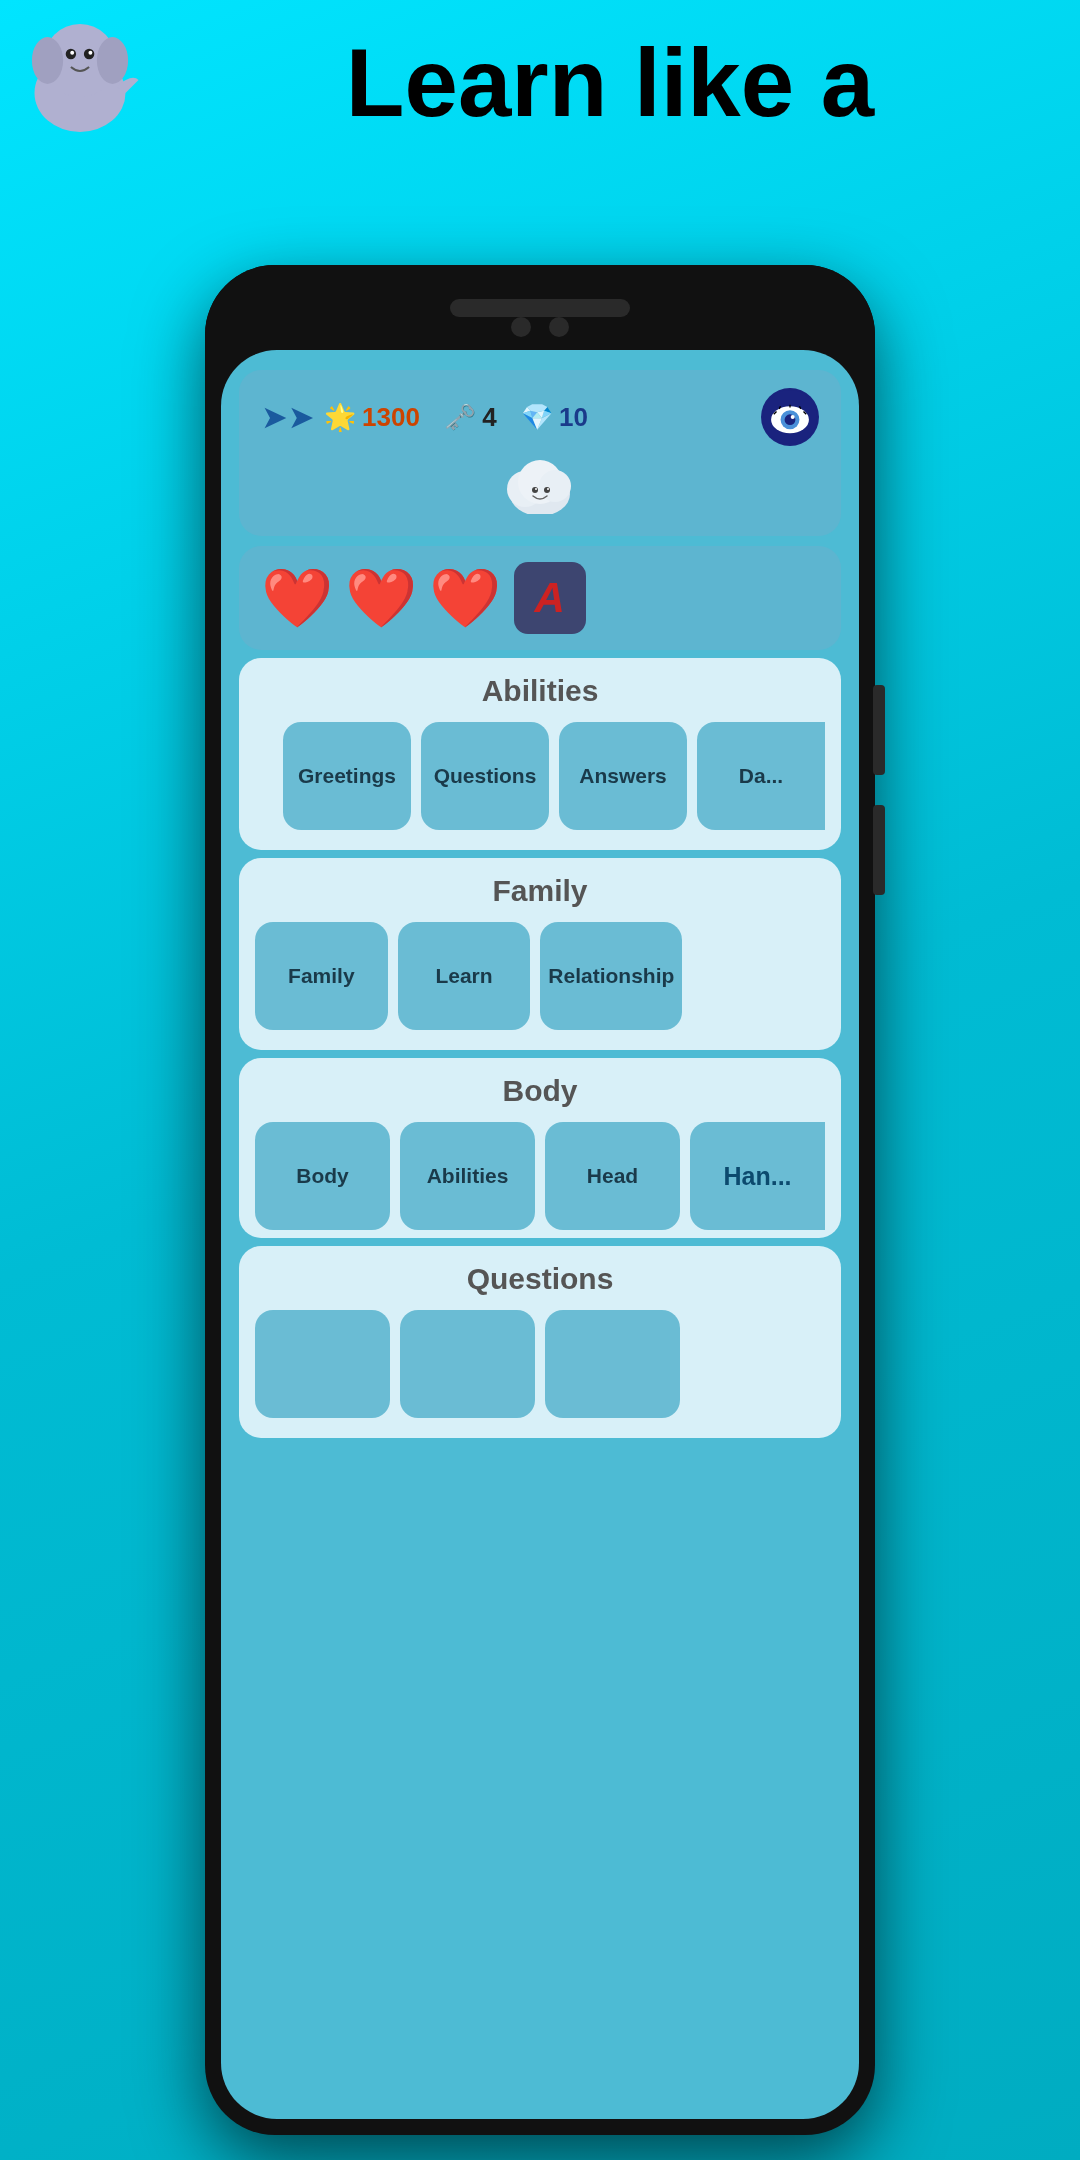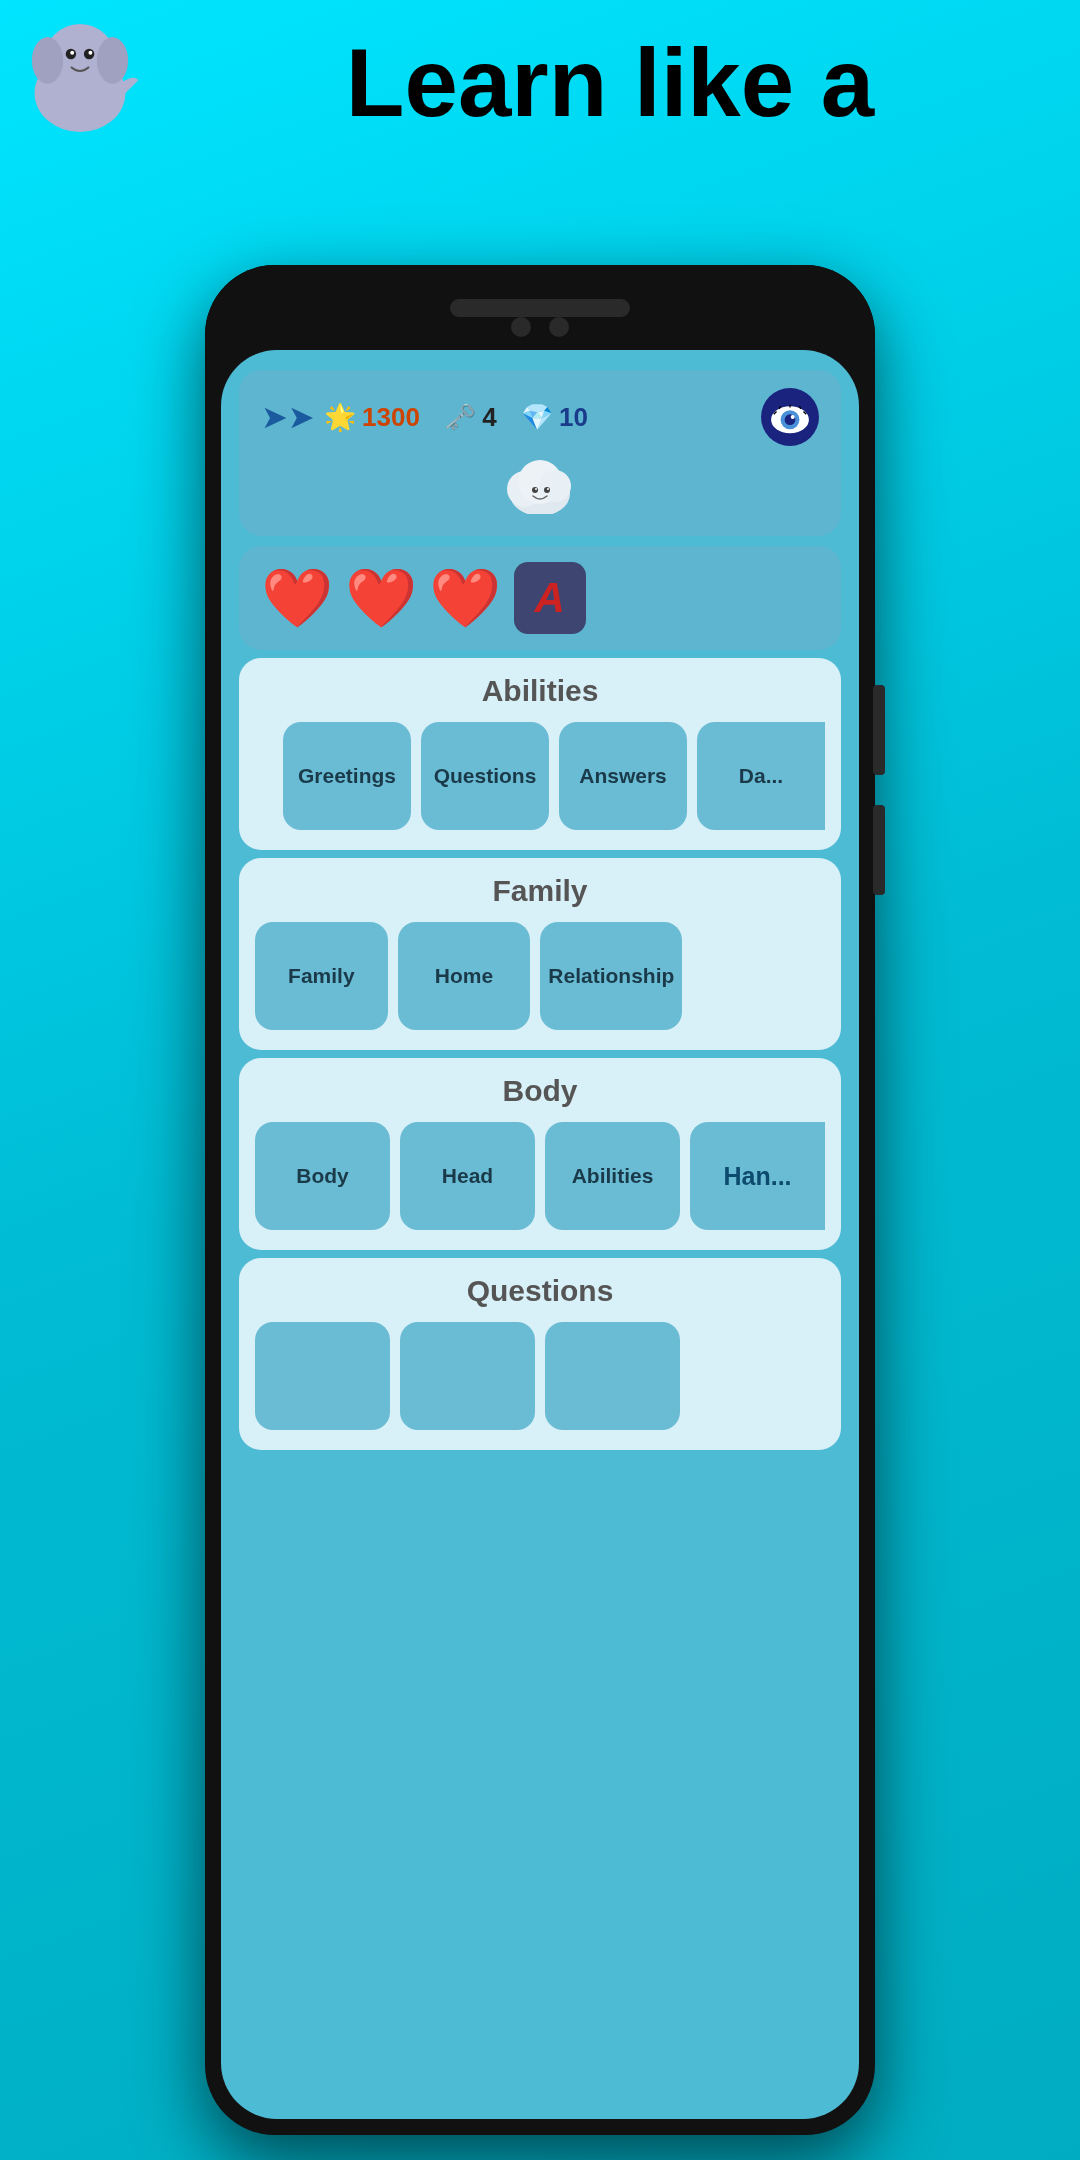--- a/index.html
+++ b/index.html
@@ -134,31 +134,31 @@
           <div style="background:#6abcd4;border-radius:18px;padding:16px 8px;text-align:center;font-size:21px;font-weight:bold;color:#1a3a4a;min-height:108px;display:flex;align-items:center;justify-content:center;">Questions</div>
           <div style="background:#6abcd4;border-radius:18px;padding:16px 8px;text-align:center;font-size:21px;font-weight:bold;color:#1a3a4a;min-height:108px;display:flex;align-items:center;justify-content:center;">Answers</div>
           <div style="background:#6abcd4;border-radius:18px 0 0 18px;padding:16px 8px;text-align:center;font-size:21px;font-weight:bold;color:#1a3a4a;min-height:108px;display:flex;align-items:center;justify-content:center;">Da...</div>
         </div>
       </div>
 
       <div style="background:#d8f0f8;margin:8px 18px;border-radius:22px;padding:16px 16px 20px;">
         <div style="text-align:center;font-size:30px;font-weight:bold;color:#555;margin-bottom:14px;">Family</div>
         <div style="display:grid;grid-template-columns:repeat(4,1fr);gap:10px;">
           <div style="background:#6abcd4;border-radius:18px;padding:16px 8px;text-align:center;font-size:21px;font-weight:bold;color:#1a3a4a;min-height:108px;display:flex;align-items:center;justify-content:center;">Family</div>
-          <div style="background:#6abcd4;border-radius:18px;padding:16px 8px;text-align:center;font-size:21px;font-weight:bold;color:#1a3a4a;min-height:108px;display:flex;align-items:center;justify-content:center;">Home</div>
+          <div style="background:#6abcd4;border-radius:18px;padding:16px 8px;text-align:center;font-size:21px;font-weight:bold;color:#1a3a4a;min-height:108px;display:flex;align-items:center;justify-content:center;">Learn</div>
           <div style="background:#6abcd4;border-radius:18px;padding:16px 8px;text-align:center;font-size:21px;font-weight:bold;color:#1a3a4a;min-height:108px;display:flex;align-items:center;justify-content:center;">Relationship</div>
         </div>
       </div>
 
-      <div style="background:#d8f0f8;margin:0 18px;border-radius:22px;padding:16px 16px 20px;">
+      <div style="background:#d8f0f8;margin:0 18px;border-radius:22px;padding:16px 16px 8px;">
         <div style="text-align:center;font-size:30px;font-weight:bold;color:#555;margin-bottom:14px;">Body</div>
         <div style="display:grid;grid-template-columns:repeat(4,1fr);gap:10px;">
           <div style="background:#6abcd4;border-radius:18px;padding:16px 8px;text-align:center;font-size:21px;font-weight:bold;color:#1a3a4a;min-height:108px;display:flex;align-items:center;justify-content:center;">Body</div>
+          <div style="background:#6abcd4;border-radius:18px;padding:16px 8px;text-align:center;font-size:21px;font-weight:bold;color:#1a3a4a;min-height:108px;display:flex;align-items:center;justify-content:center;">Abilities</div>
           <div style="background:#6abcd4;border-radius:18px;padding:16px 8px;text-align:center;font-size:21px;font-weight:bold;color:#1a3a4a;min-height:108px;display:flex;align-items:center;justify-content:center;">Head</div>
-          <div style="background:#6abcd4;border-radius:18px;padding:16px 8px;text-align:center;font-size:21px;font-weight:bold;color:#1a3a4a;min-height:108px;display:flex;align-items:center;justify-content:center;">Abilities</div>
           <div style="background:#6abcd4;border-radius:18px 0 0 18px;padding:16px 8px;text-align:center;font-size:25px;font-weight:bold;color:#0c4a6e;min-height:108px;display:flex;align-items:center;justify-content:center;">Han...</div>
         </div>
       </div>
 
       <div style="background:#d8f0f8;margin:8px 18px 20px;border-radius:22px;padding:16px 16px 20px;">
         <div style="text-align:center;font-size:30px;font-weight:bold;color:#555;margin-bottom:14px;">Questions</div>
         <div style="display:grid;grid-template-columns:repeat(4,1fr);gap:10px;">
           <div style="background:#6abcd4;border-radius:18px;padding:16px 8px;text-align:center;font-size:21px;font-weight:bold;color:#1a3a4a;min-height:108px;display:flex;align-items:center;justify-content:center;"></div>
           <div style="background:#6abcd4;border-radius:18px;padding:16px 8px;text-align:center;font-size:21px;font-weight:bold;color:#1a3a4a;min-height:108px;display:flex;align-items:center;justify-content:center;"></div>
           <div style="background:#6abcd4;border-radius:18px;padding:16px 8px;text-align:center;font-size:21px;font-weight:bold;color:#1a3a4a;min-height:108px;display:flex;align-items:center;justify-content:center;"></div>

